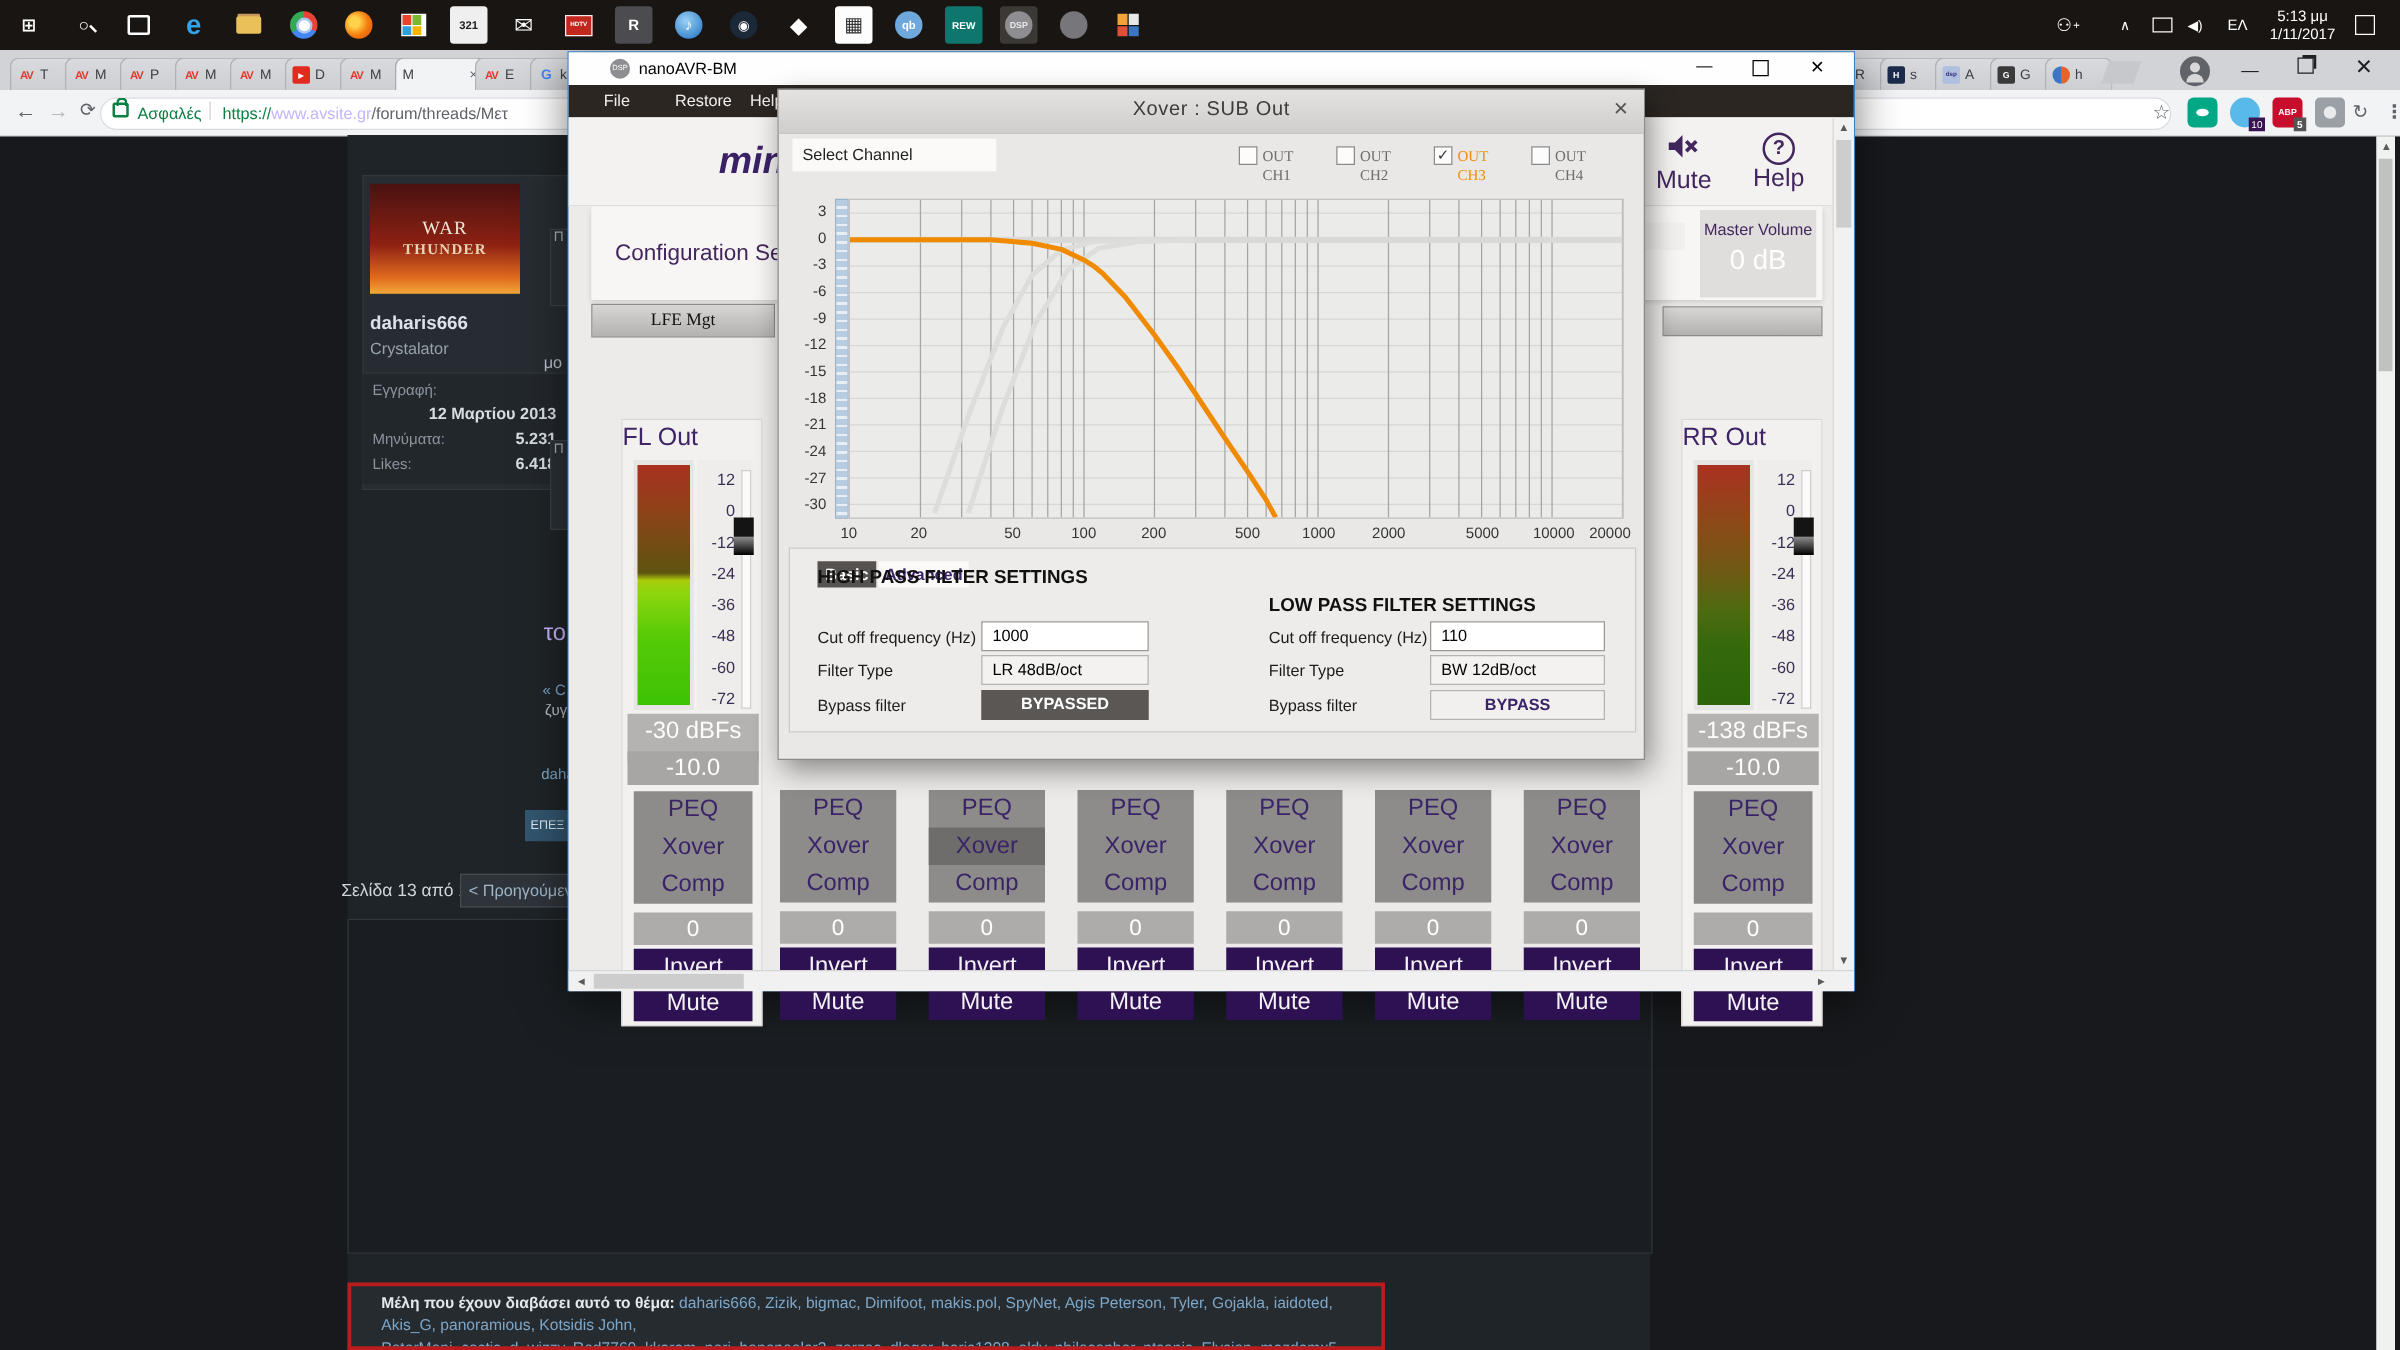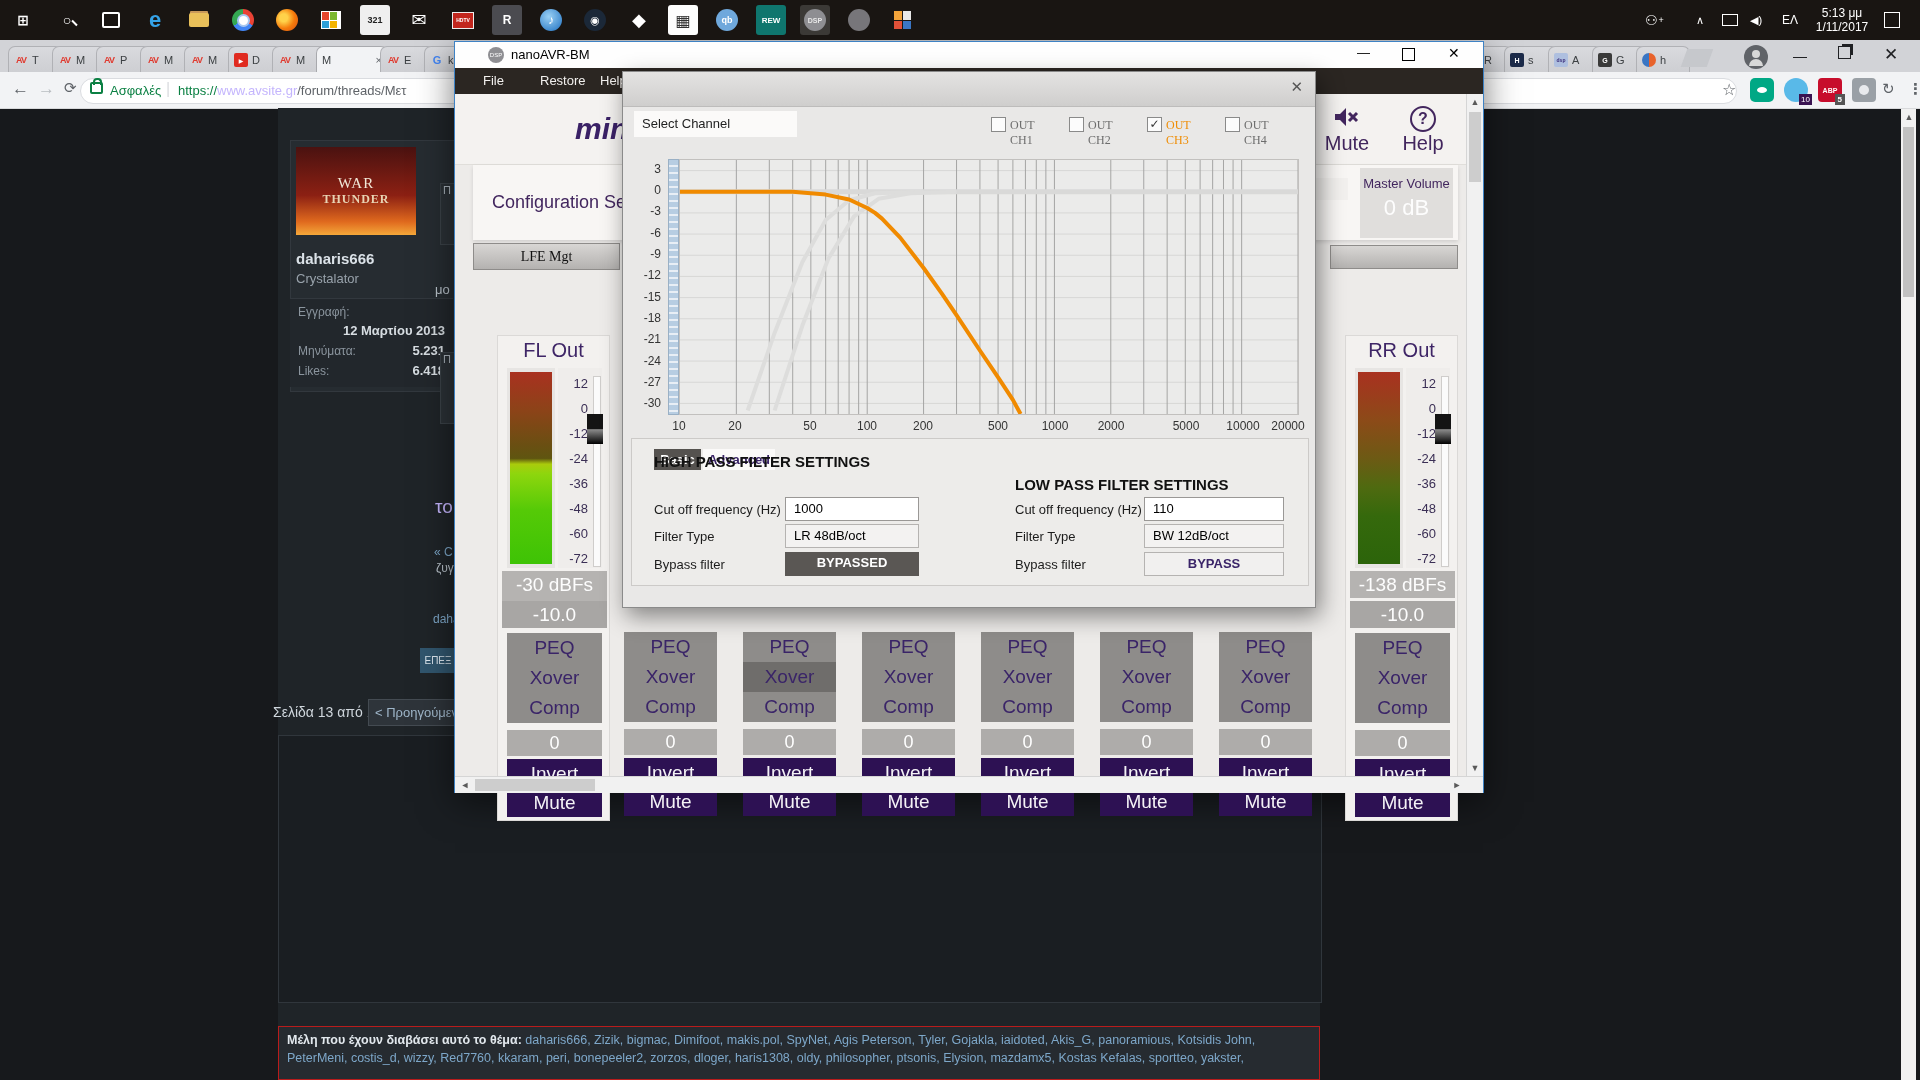--- a/index.html
+++ b/index.html
@@ -27,21 +27,21 @@
   #forum-col{position:absolute;left:278px;top:108px;width:1042px;height:972px;background:#1f2428;}
   .fr-link{color:#7da7c9;}
   
   #app-window{position:absolute;left:455px;top:42px;width:1028px;height:750px;background:#eceae8;z-index:10;
     box-shadow:0 0 0 1px #3e82c4,0 10px 34px rgba(0,0,0,.55);}
   #app-titlebar{position:absolute;left:0;top:0;width:1028px;height:26px;background:#fefefe;}
   #app-menubar{position:absolute;left:0;top:26px;width:1028px;height:26px;background:#2b2622;color:#f2f0ee;font-size:13px;}
   .menu-item{position:absolute;top:5px;}
   #app-main{position:absolute;left:0;top:52px;width:1028px;height:698px;background:#edebe9;}
   .strip{position:absolute;top:241px;height:486px;background:#f3f1ef;border:1px solid #dbd9d7;box-sizing:border-box;}
-  .strip-title{position:absolute;left:0;top:3px;width:100%;text-align:center;font-size:20px;color:#3e2566;}
+  .strip-title{position:absolute;left:0;top:3px;width:100%;text-align:left;font-size:20px;color:#3e2566;}
   .sblock{position:absolute;background:#8e8c8a;}
   .srow{height:30px;line-height:30px;text-align:center;font-size:19px;color:#3a2468;}
   .srow.hl{background:#6f6d6b;}
   .szero{position:absolute;background:#aeacaa;color:#fff;font-size:18px;text-align:center;line-height:26px;}
   .sdark{position:absolute;background:#2d1153;}
   .sdark div{height:29px;line-height:29px;text-align:center;font-size:19px;color:#f4f2f6;}
   .dbfs{position:absolute;text-align:center;color:#fdfdfd;font-size:19px;line-height:27px;}
   .mscale{position:absolute;font-size:13px;color:#3b2f55;text-align:right;width:30px;}
   .sb{background:#f1f1f1;position:absolute;}
   .sb-arrow{position:absolute;font-size:9px;color:#5a5a5a;width:16px;text-align:center;}
@@ -269,21 +269,21 @@
   <div style="position:absolute;left:435px;top:282px;font-size:13px;color:#b9c2ca">μο</div>
   <div style="position:absolute;left:440px;top:352px;width:15px;height:70px;background:#2b3136;border:1px solid #3a4147;color:#aab4bc;font-size:11px;padding-left:2px">Π</div>
   <div style="position:absolute;left:435px;top:496px;font-size:19px;color:#c4b5fd">το</div>
   <div style="position:absolute;left:434px;top:545px;font-size:12px;color:#7da7c9">« C</div>
   <div style="position:absolute;left:436px;top:561px;font-size:12px;color:#b9c2ca">ζυγ</div>
   <div style="position:absolute;left:433px;top:612px;font-size:12px;color:#7da7c9">daha</div>
   <div style="position:absolute;left:420px;top:648px;width:36px;height:25px;background:#31566e;color:#dce6ee;font-size:10px;display:flex;align-items:center;justify-content:center">ΕΠΕΞ</div>
   <div style="position:absolute;left:273px;top:704px;font-size:14px;color:#cfd6dc">Σελίδα 13 από 13</div>
   <div style="position:absolute;left:368px;top:699px;width:88px;height:25px;background:#2e343a;border:1px solid #444b52;color:#9fb6c9;font-size:13px;display:flex;align-items:center;padding-left:6px;overflow:hidden;white-space:nowrap">&lt; Προηγούμεν</div>
   <div style="position:absolute;left:278px;top:735px;width:1042px;height:266px;background:#1a1e22;border:1px solid #30363c"></div>
-  <div style="position:absolute;left:278px;top:1026px;width:1042px;height:54px;background:#262b30;border:1px solid #b91c1c;font-size:12.5px;line-height:18px;padding:4px 8px;box-sizing:border-box;overflow:hidden">
+  <div style="position:absolute;left:278px;top:1026px;width:830px;height:54px;background:#262b30;border:3px solid #b91c1c;font-size:12.5px;line-height:18px;padding:4px 24px;box-sizing:border-box;overflow:hidden">
     <div><span style="font-weight:bold;color:#e2e8ed">Μέλη που έχουν διαβάσει αυτό το θέμα:</span> <span class="fr-link">daharis666, Zizik, bigmac, Dimifoot, makis.pol, SpyNet, Agis Peterson, Tyler, Gojakla, iaidoted, Akis_G, panoramious, Kotsidis John,</span></div>
     <div class="fr-link">PeterMeni, costis_d, wizzy, Red7760, kkaram, peri, bonepeeler2, zorzos, dloger, haris1308, oldy, philosopher, ptsonis, Elysion, mazdamx5, Kostas Kefalas, sportteo, yakster,</div>
   </div>
 
   <div id="app-window">
     <div id="app-titlebar">
       <span style="position:absolute;left:33px;top:5px;width:16px;height:16px;border-radius:50%;background:#8e8e92;color:#fff;font-size:6px;display:flex;align-items:center;justify-content:center">DSP</span>
       <span style="position:absolute;left:56px;top:5px;font-size:13px;color:#000">nanoAVR-BM</span>
       <span style="position:absolute;left:902px;top:3px;font-size:13px;color:#000">—</span>
       <span style="position:absolute;left:947px;top:6px;width:11px;height:11px;border:1px solid #000"></span>
@@ -465,20 +465,21 @@
       <div class="sb" style="left:0;top:682px;width:1028px;height:16px;border-top:1px solid #d5d5d5">
         <div class="sb-arrow" style="left:2px;top:3px">◄</div>
         <div style="position:absolute;left:20px;top:2px;width:120px;height:12px;background:#cdcdcd"></div>
         <div class="sb-arrow" style="right:18px;top:3px">►</div>
       </div>
     </div>
   </div>
 
   <div id="xover-dialog">
     <div id="xd-titlebar">
+      <div style="position:absolute;left:0;top:7px;width:100%;text-align:center;font-size:16px;color:#3c3c3c;letter-spacing:.5px">Xover : SUB Out</div>
       <div style="position:absolute;right:12px;top:6px;font-size:15px;color:#555">✕</div>
     </div>
     <div style="position:absolute;left:11px;top:39px;width:163px;height:26px;background:#fbfaf9;font-size:13px;color:#222;line-height:26px;padding-left:8px;box-sizing:border-box">Select Channel</div>
 
     <div style="position:absolute;left:368px;top:45px;height:15px">
         <span class="chk" style="left:0"></span>
         <span class="chk-lab" style="left:19px">OUT CH1</span>
       </div>
     <div style="position:absolute;left:446px;top:45px;height:15px">
         <span class="chk" style="left:0"></span>

